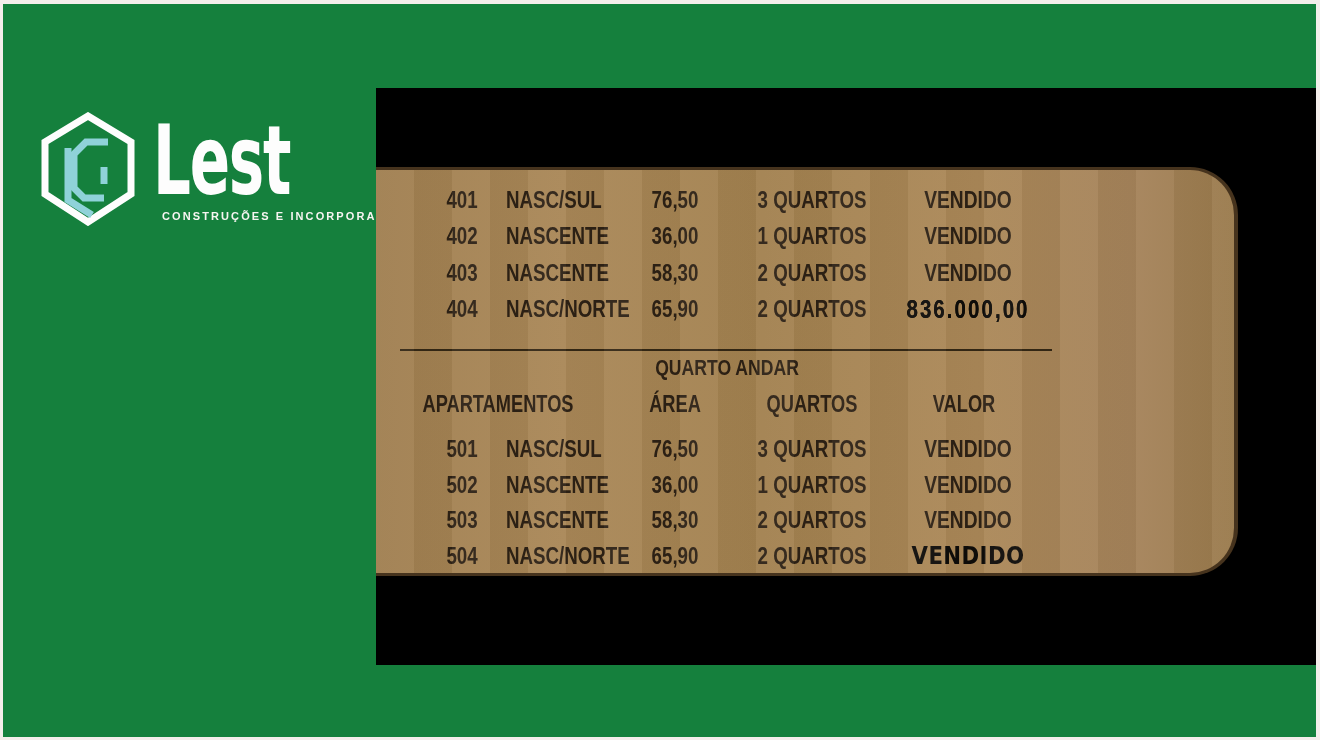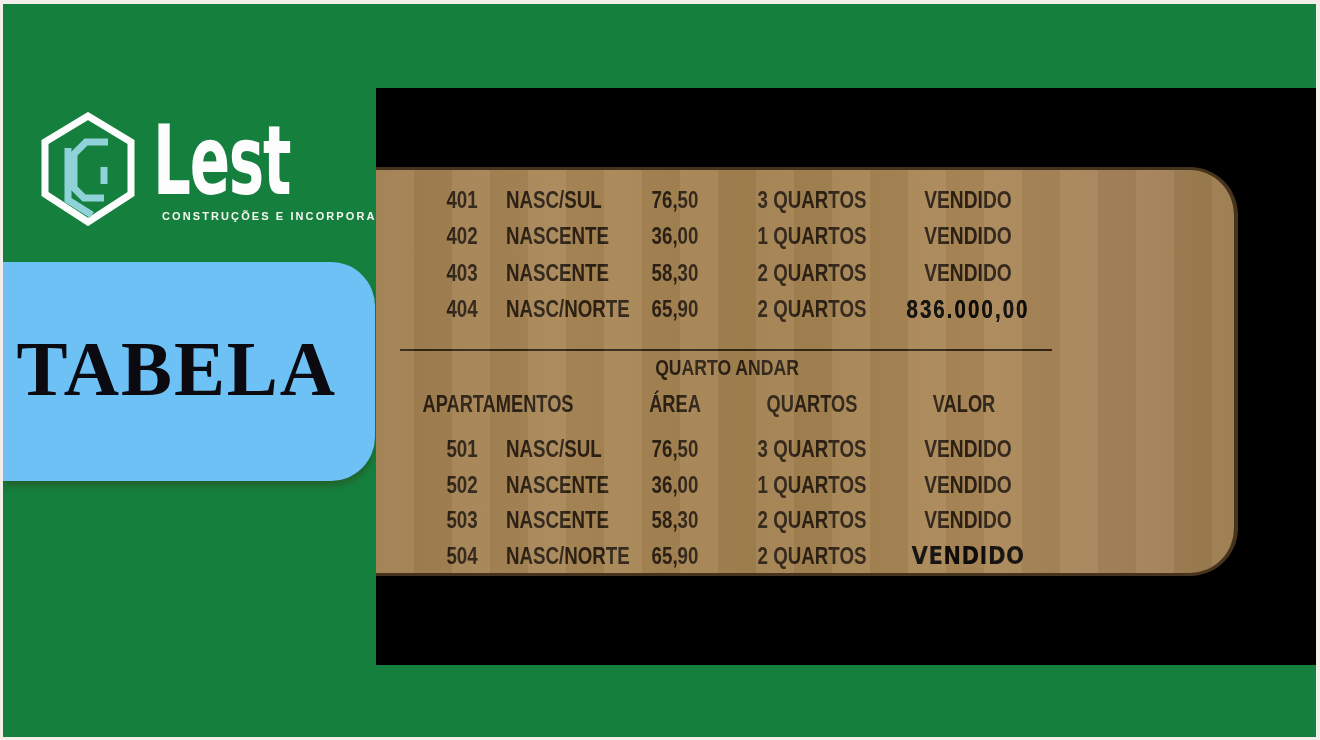--- a/index.html
+++ b/index.html
@@ -114,23 +114,20 @@
       <g fill="none" stroke="#8fd2d9" stroke-width="7">
         <path d="M70,30 L48,30 L36,42 L36,76 L46,86 L66,86"></path>
         <path d="M66,55 L66,72"></path>
         <path d="M30,36 L30,88 L54,103"></path>
       </g>
     </svg>
     <div class="brand-name">Lest</div>
     <div class="brand-tagline">CONSTRUÇÕES E INCORPORAÇÕES</div>
   </div>
 
-  <div class="title-box">
-    <span class="title-text">TABELA</span>
-  </div>
 
   <div class="card">
     <div class="sec sec-upper" id="sec-upper">
         <div class="row">
           <span class="cell c-apt">401</span>
           <span class="cell c-orient">NASC/SUL</span>
           <span class="cell c-area">76,50</span>
           <span class="cell c-quartos">3 QUARTOS</span>
           <span class="cell c-valor">VENDIDO</span>
         </div>

